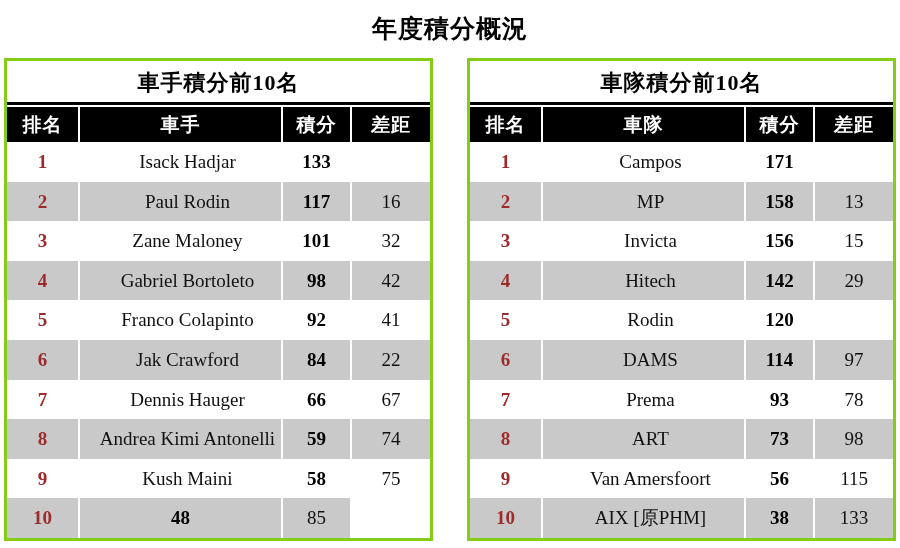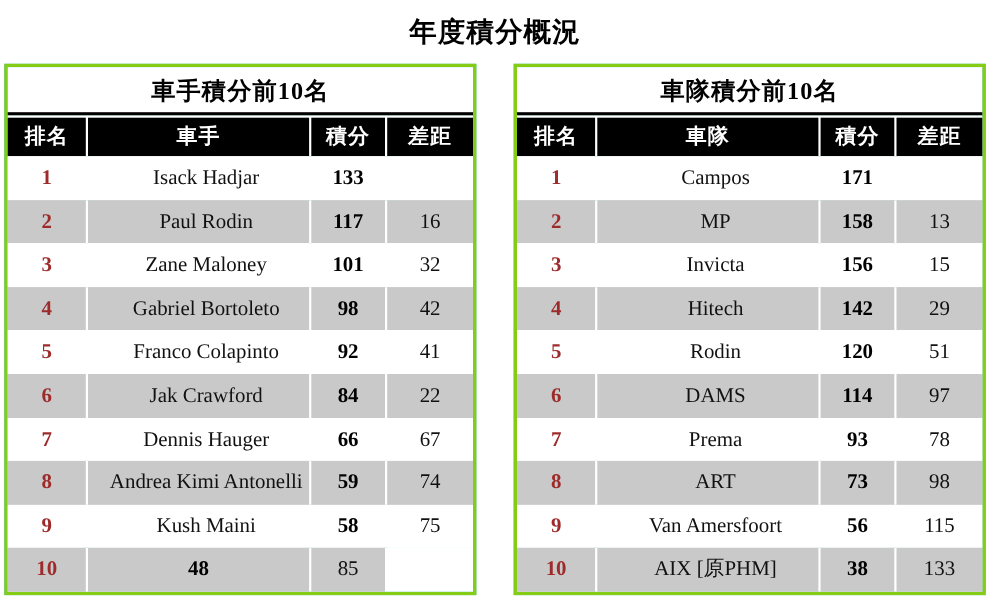--- a/index.html
+++ b/index.html
@@ -193,21 +193,20 @@
           <div class="row alt">
             <div class="cell rank">4</div>
             <div class="cell name">Hitech</div>
             <div class="cell points">142</div>
             <div class="cell gap">29</div>
           </div>
           <div class="row">
             <div class="cell rank">5</div>
             <div class="cell name">Rodin</div>
             <div class="cell points">120</div>
-            <div class="cell gap">51</div>
           </div>
           <div class="row alt">
             <div class="cell rank">6</div>
             <div class="cell name">DAMS</div>
             <div class="cell points">114</div>
             <div class="cell gap">97</div>
           </div>
           <div class="row">
             <div class="cell rank">7</div>
             <div class="cell name">Prema</div>

